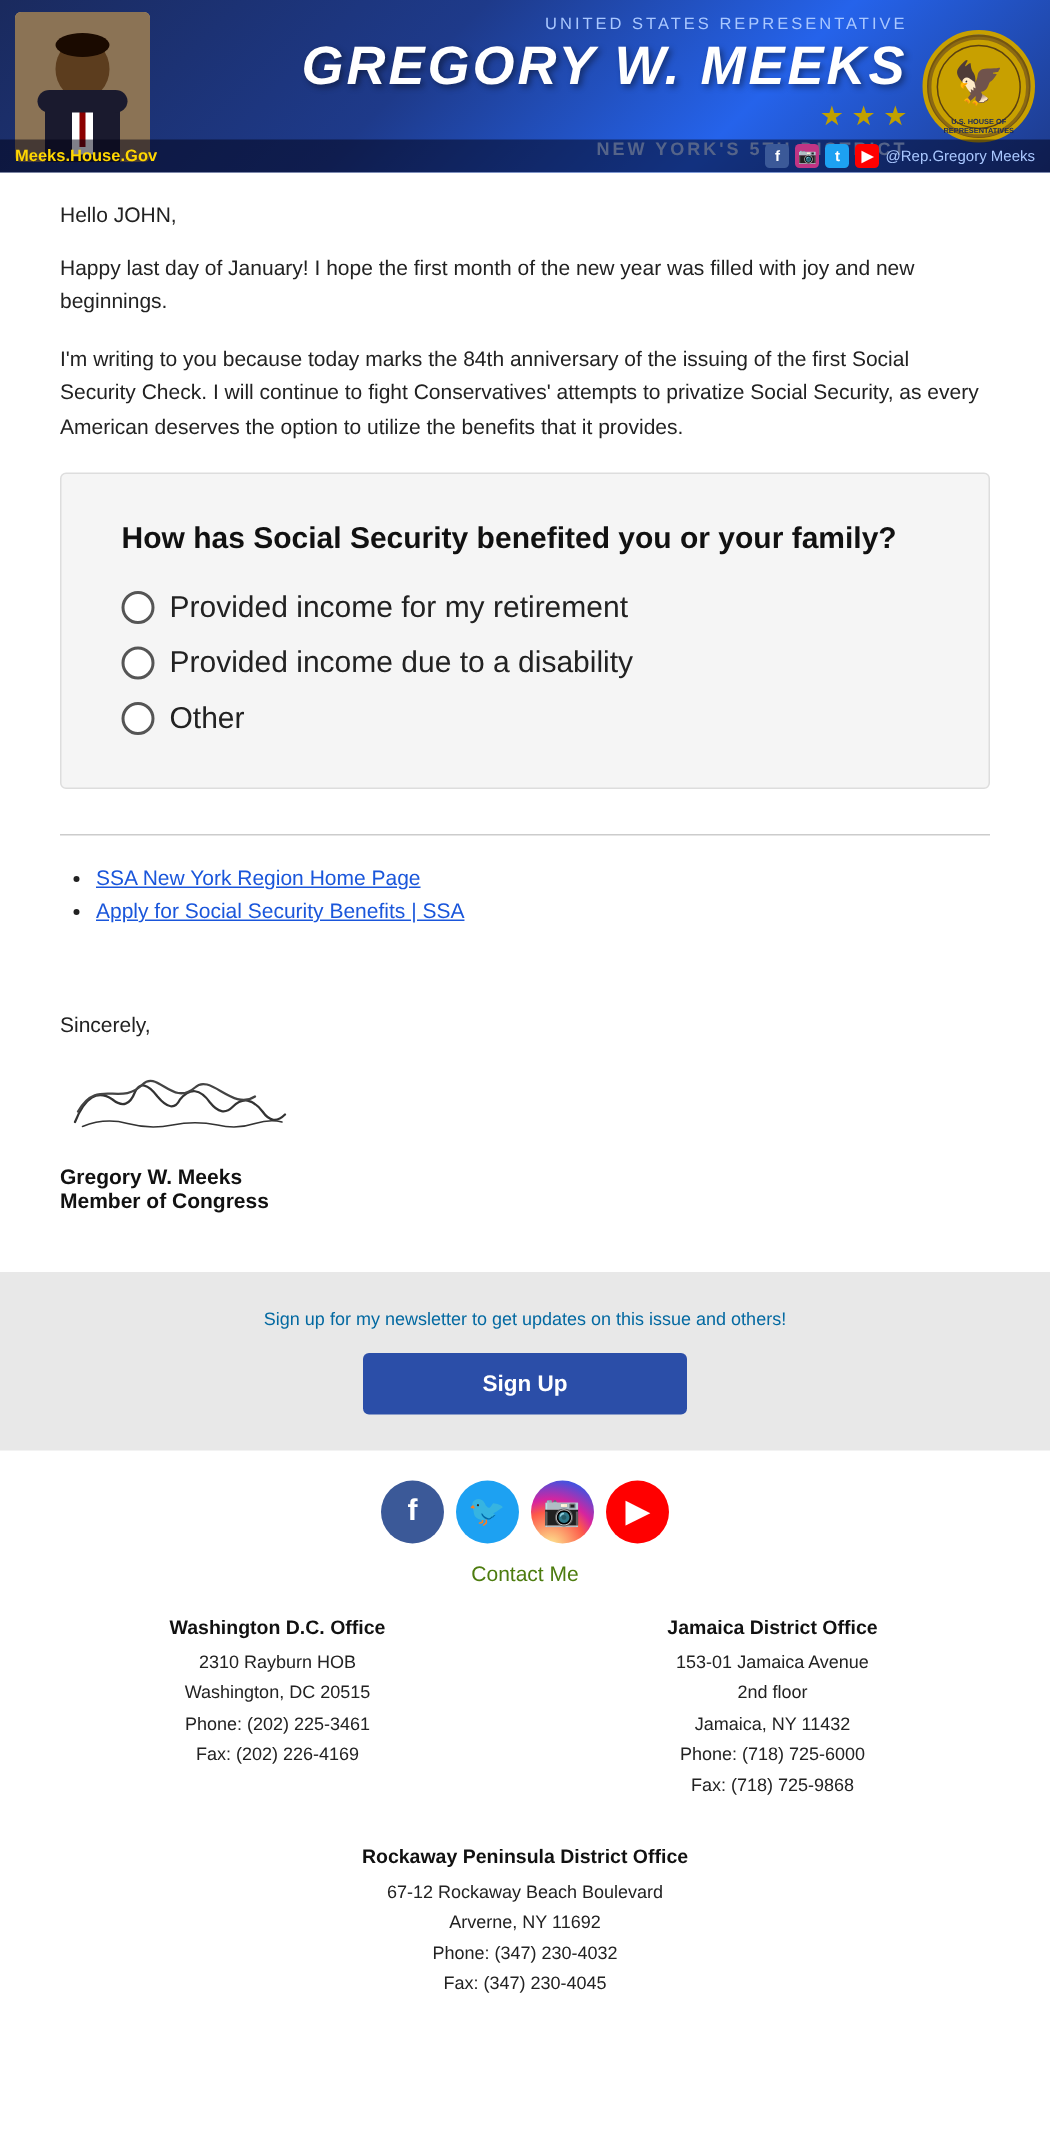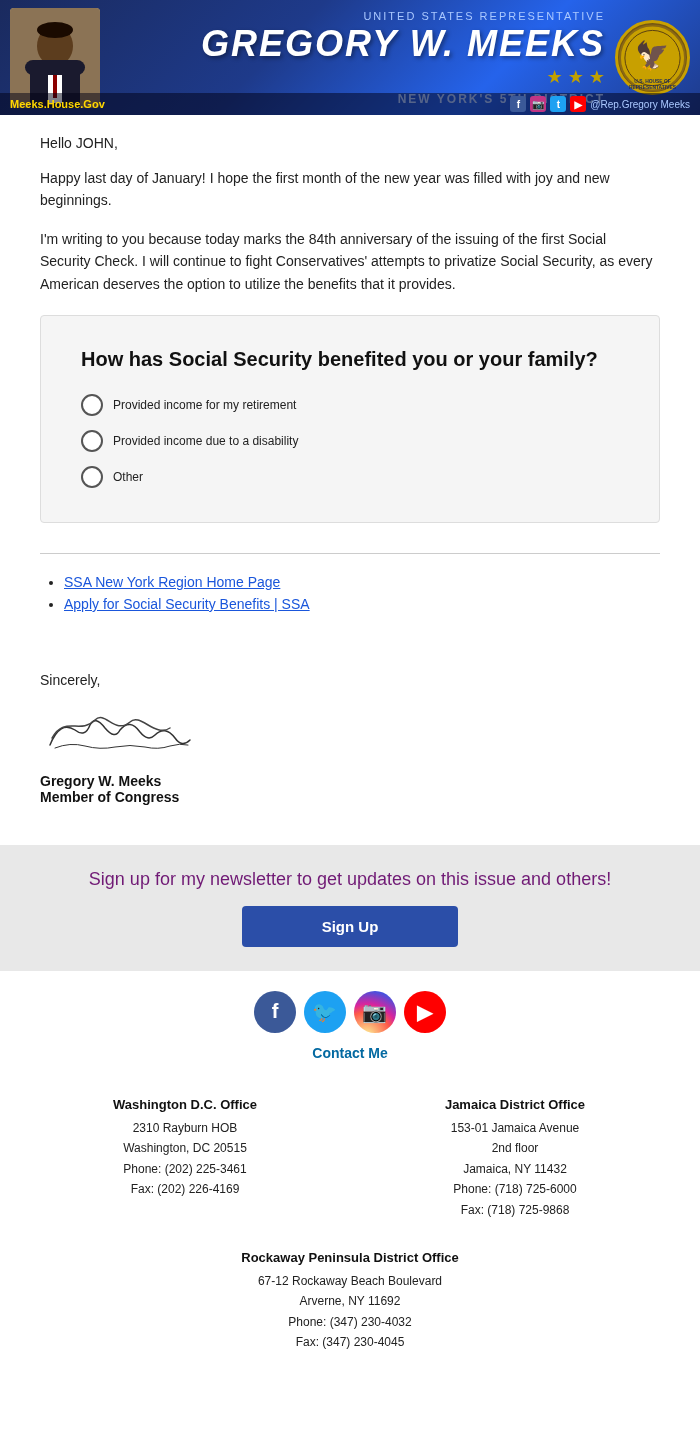--- a/index.html
+++ b/index.html
@@ -168,21 +168,21 @@
     }
     .radio-circle {
       width: 22px;
       height: 22px;
       border-radius: 50%;
       border: 2px solid #555;
       flex-shrink: 0;
       background: white;
     }
     .survey-option-label {
-      font-size: 12px;
+      font-size: 20px;
       color: #222;
     }
     .survey-disclaimer {
       font-size: 11px;
       color: #666;
       margin-top: 12px;
     }
 
     
     .divider {
@@ -239,22 +239,22 @@
     }
 
     
     .newsletter-section {
       background: #e8e8e8;
       padding: 24px 40px;
       text-align: center;
       margin-top: 20px;
     }
     .newsletter-text {
-      font-size: 18px;
-      color: #701a75;
+      font-size: 12px;
+      color: #0369a1;
       margin-bottom: 16px;
     }
     .signup-button {
       background: #2b4ea8;
       color: white;
       border: none;
       padding: 12px 80px;
       font-size: 15px;
       font-weight: bold;
       border-radius: 4px;
@@ -284,23 +284,22 @@
       font-weight: bold;
       color: white;
     }
     .sc-fb { background: #3b5998; }
     .sc-tw { background: #1da1f2; }
     .sc-ig { background: radial-gradient(circle at 30% 107%, #fdf497 0%, #fd5949 45%, #d6249f 60%, #285AEB 90%); }
     .sc-yt { background: #ff0000; }
 
     .contact-me-title {
       font-size: 14px;
-      font-weight: bold;
-      color: #0369a1;
-      margin-bottom: 16px;
+      font-weight: normal;
+      color: #4d7c0f;
     }
 
     
     .offices-grid {
       display: flex;
       justify-content: space-around;
       padding: 10px 20px 20px;
       text-align: center;
     }
     .office-col {

